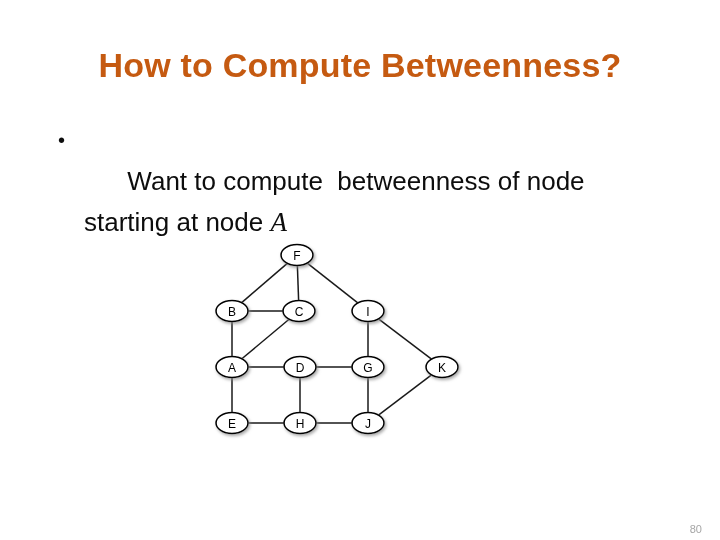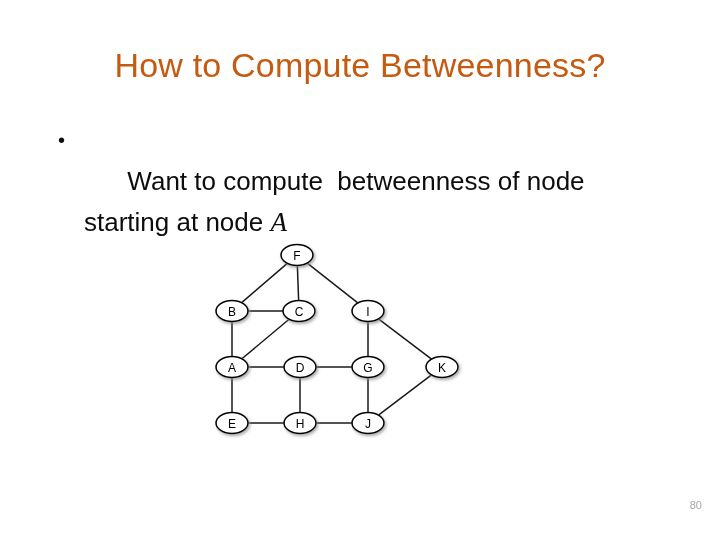--- a/index.html
+++ b/index.html
@@ -21,21 +21,21 @@
   
   #slide-title {
     position: absolute;
     left: 0;
     top: 45px;
     width: 720px;
     text-align: center;
     color: #c55a11;
     font-family: "Liberation Sans", sans-serif;
     font-size: 34px;
-    font-weight: 400;
+    font-weight: 700;
     letter-spacing: 0.2px;
     line-height: 40px;
     white-space: nowrap;
   }
 
   
   #body-list {
     position: absolute;
     left: 52px;
     top: 120px;
@@ -96,21 +96,21 @@
     font-size: 12px;
     fill: #000000;
     text-anchor: middle;
     dominant-baseline: central;
   }
 
   
   #page-number {
     position: absolute;
     right: 18px;
-    bottom: 28px;
+    bottom: 4px;
     color: #a6a6a6;
     font-family: "Liberation Sans", sans-serif;
     font-size: 11px;
     line-height: 14px;
   }
 </style>
 </head>
 <body>
 
 <div id="slide">

